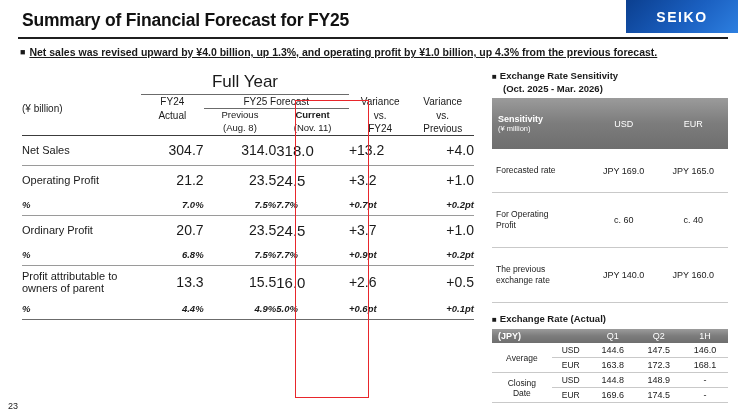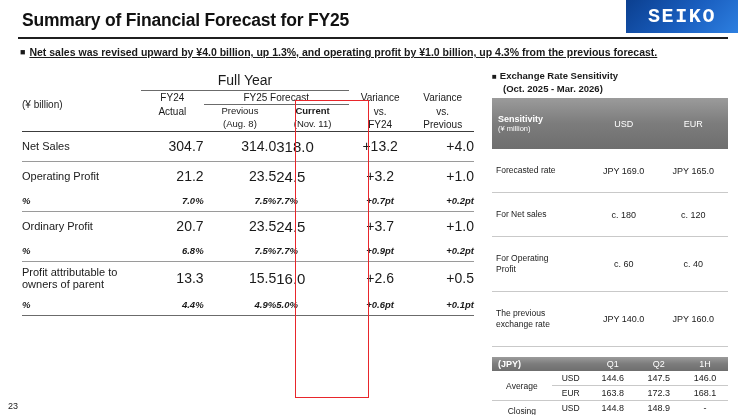--- a/index.html
+++ b/index.html
@@ -42,23 +42,23 @@
     width: 112px;
     height: 33px;
     background: linear-gradient(135deg, #0b3f8f 0%, #1a5fc0 55%, #2d7fe0 100%);
     display: flex;
     align-items: center;
     justify-content: center;
   }
   .logo-text {
     color: #fff;
     font-weight: bold;
-    font-size: 20px;
+    font-size: 14px;
     letter-spacing: 1.6px;
-    font-family: Liberation Mono, monospace;
+    font-family: Liberation Sans, sans-serif;
   }
   .header-rule {
     position: absolute;
     left: 18px;
     right: 10px;
     top: 37px;
     height: 2px;
     background: #1f1f1f;
   }
   
@@ -92,26 +92,26 @@
   }
   .main-table td, .main-table th {
     padding: 0;
     vertical-align: middle;
     font-weight: normal;
   }
   .c-label { width: 118px; text-align: left; padding-left: 4px; }
   .c-fy24  { width: 62px;  text-align: right; padding-right: 8px;}
   .c-prev  { width: 72px;  text-align: right; padding-right: 10px;}
   .c-curr  { width: 72px;  text-align: left; padding-right: 12px;}
-  .c-v1    { width: 62px;  text-align: center; padding-right: 10px;}
+  .c-v1    { width: 62px;  text-align: left; padding-right: 10px;}
   .c-v2    { width: 62px;  text-align: right; padding-right: 6px;}
 
   .hrow-fullyear td {
     text-align: center;
-    font-size: 14px;
+    font-size: 17px;
     padding-bottom: 2px;
   }
   .line-under-fy {
     border-bottom: 1px solid #6b6b6b;
   }
   .hdr-cell {
     text-align: center;
     font-size: 10px;
     line-height: 13px;
   }
@@ -336,45 +336,43 @@
         </th>
         <th class="gradhdr" style="width:70px">USD</th>
         <th class="gradhdr" style="width:70px">EUR</th>
       </tr>
       <tr class="rowline">
         <td class="lab">Forecasted rate</td>
         <td class="num">JPY 169.0</td>
         <td class="num">JPY 165.0</td>
       </tr>
       <tr class="rowline">
-        <td class="lab">For Net sales</td>
-        <td class="num">c. 180</td>
-        <td class="num">c. 120</td>
-      </tr>
-      <tr class="rowline">
         <td class="lab">
           <span>For Operating</span><br>
           <span>Profit</span>
         </td>
         <td class="num">c. 60</td>
         <td class="num">c. 40</td>
       </tr>
       <tr class="rowline">
         <td class="lab">
           <span>The previous</span><br>
           <span>exchange rate</span>
         </td>
         <td class="num">JPY 140.0</td>
         <td class="num">JPY 160.0</td>
       </tr>
     </tbody>
       </table>
 
     <div class="sep"></div>
 
+    <div class="panel-title">
+      <span class="sq">■</span><span>Exchange Rate (Actual)</span>
+    </div>
 
     <table class="act-table">
       <tbody>
           <tr>
         <th class="gradhdr left-label" style="width:60px">(JPY)</th>
         <th class="gradhdr" style="width:36px"></th>
         <th class="gradhdr" style="width:46px">Q1</th>
         <th class="gradhdr" style="width:46px">Q2</th>
         <th class="gradhdr" style="width:46px">1H</th>
       </tr>

